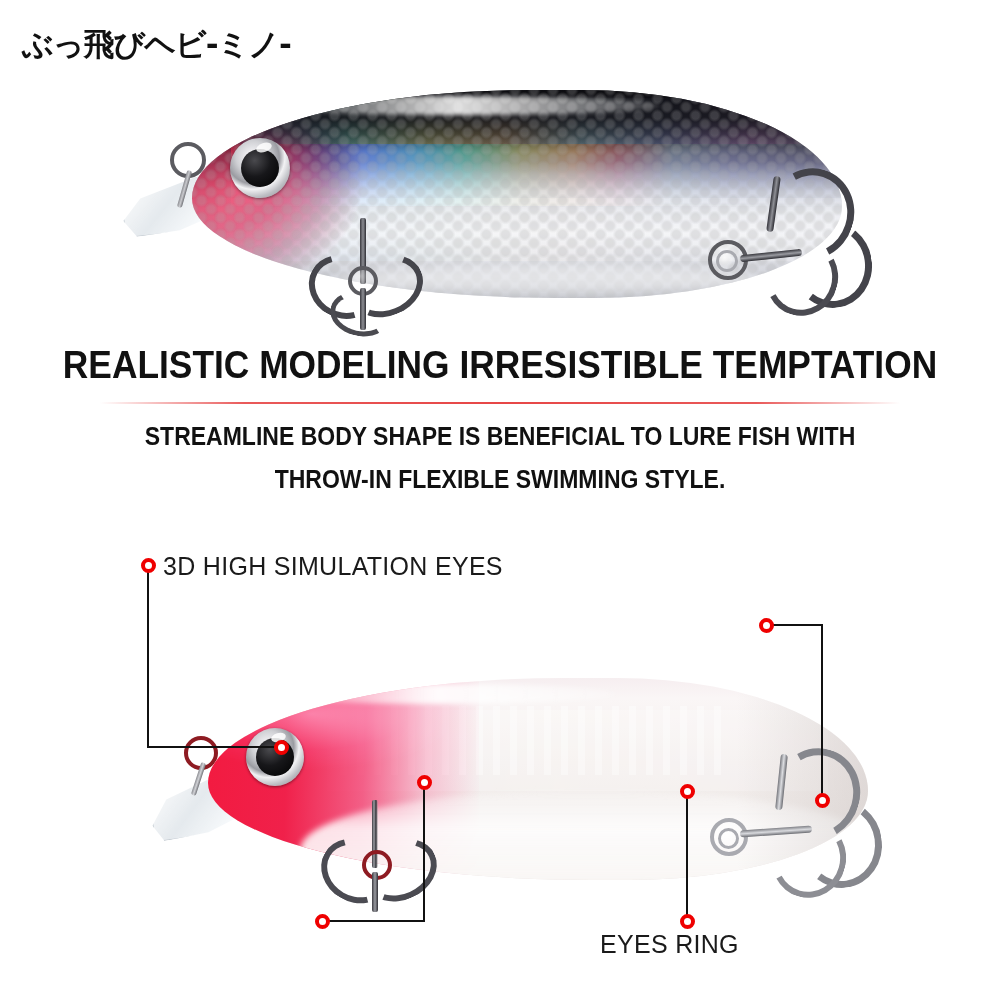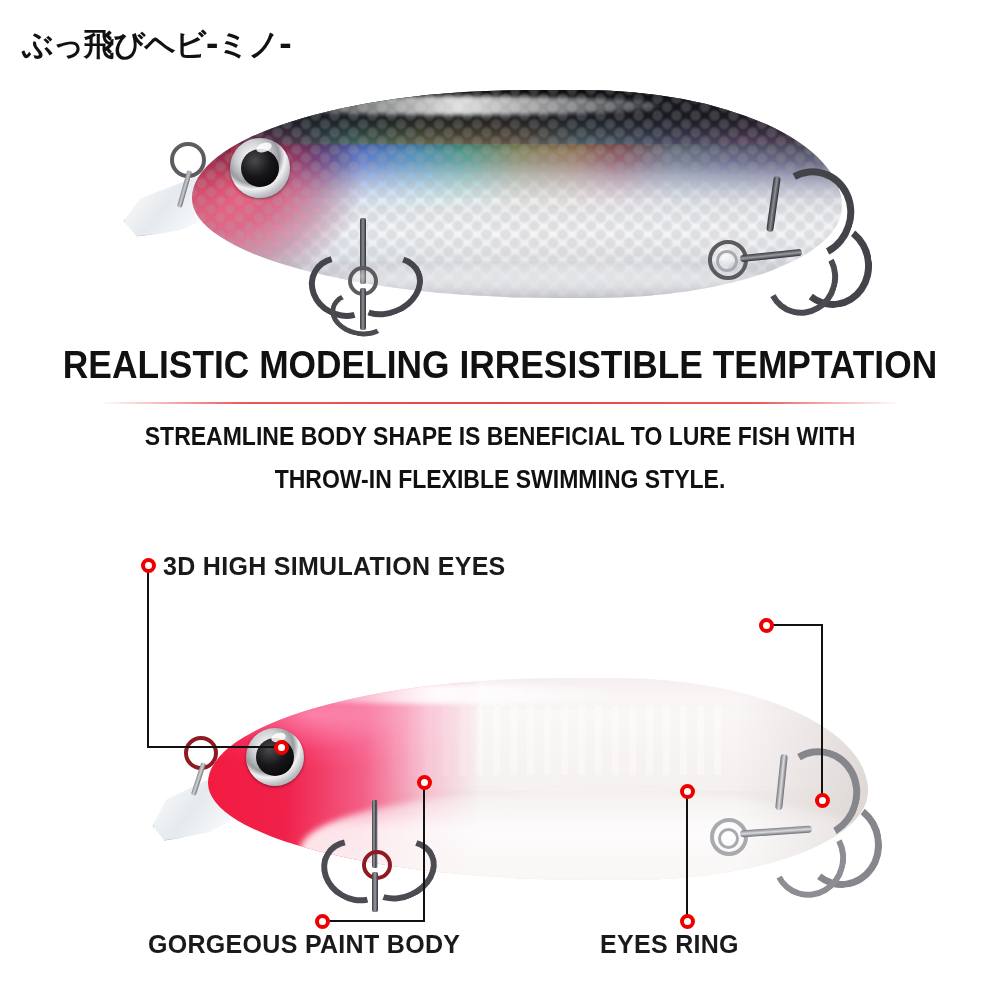--- a/index.html
+++ b/index.html
@@ -19,21 +19,21 @@
   .divider{position:absolute;left:100px;top:402px;width:800px;height:2px;
            background:linear-gradient(90deg,rgba(229,60,60,0) 0%,rgba(229,60,60,.85) 18%,
                       rgba(229,60,60,.95) 50%,rgba(229,60,60,.85) 82%,rgba(229,60,60,0) 100%);}
   .subhead{position:absolute;left:0;width:1000px;text-align:center;font-size:25px;
            font-weight:bold;color:#111;transform:scaleX(.92);transform-origin:50% 50%;
            white-space:nowrap;}
   .sub1{top:422px;} .sub2{top:465px;}
 
   
   .callout{position:absolute;font-size:25px;color:#1a1a1a;white-space:nowrap;
-           font-weight:700;letter-spacing:.3px;}
+           font-weight:400;letter-spacing:.3px;}
   .c-eyes{left:163px;top:552px;}
   .c-hook{left:272px;top:612px;}
   .c-paint{left:148px;top:930px;}
   .c-spuit{left:600px;top:930px;}
 
   
   .marker{position:absolute;width:15px;height:15px;border-radius:50%;
           border:4.5px solid #ef0000;background:#fff;box-sizing:border-box;z-index:6;}
   .lead{position:absolute;background:#111;z-index:5;}
   .lead.h{height:2.4px;} .lead.v{width:2.4px;}
@@ -291,21 +291,20 @@
   <div class="marker" style="left:141px;top:558px;"></div>
   <div class="lead v" style="left:147px;top:572px;height:176px;"></div>
   <div class="lead h" style="left:147px;top:746px;width:135px;"></div>
   <div class="marker" style="left:274px;top:740px;"></div>
 
   <div class="marker" style="left:759px;top:618px;"></div>
   <div class="lead h" style="left:773px;top:624px;width:50px;"></div>
   <div class="lead v" style="left:821px;top:624px;height:176px;"></div>
   <div class="marker" style="left:815px;top:793px;"></div>
 
-  <div class="callout c-paint">GORGEOUS PAINT BODY</div>
   <div class="marker" style="left:315px;top:914px;"></div>
   <div class="lead h" style="left:329px;top:920px;width:96px;"></div>
   <div class="lead v" style="left:423px;top:788px;height:133px;"></div>
   <div class="marker" style="left:417px;top:775px;"></div>
 
   <div class="callout c-spuit">EYES RING</div>
   <div class="marker" style="left:680px;top:914px;"></div>
   <div class="lead v" style="left:686px;top:792px;height:128px;"></div>
   <div class="marker" style="left:680px;top:784px;"></div>
 

